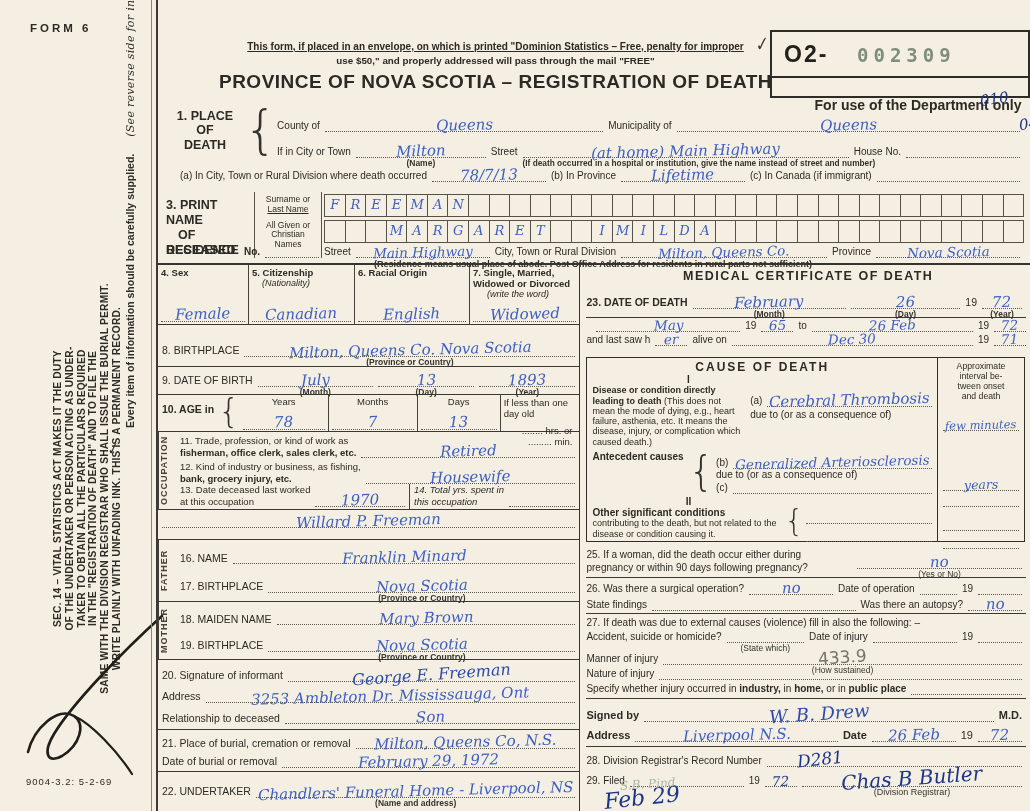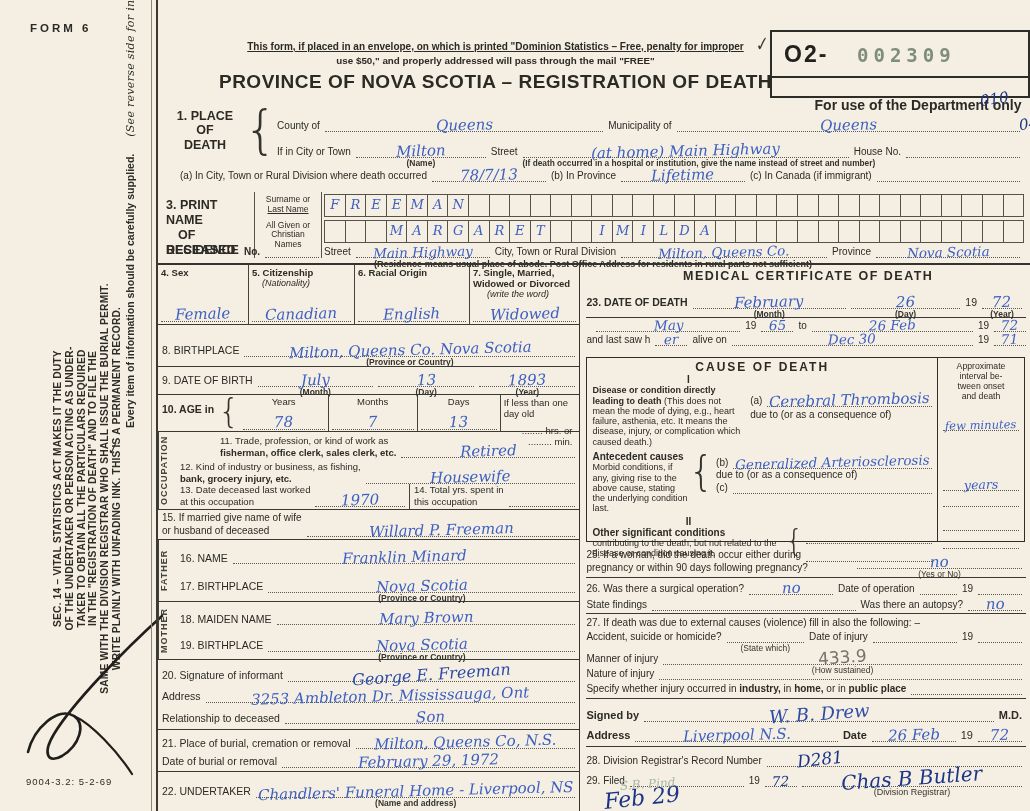--- a/index.html
+++ b/index.html
@@ -348,43 +348,42 @@
           <div style="flex:1;border-left:1px solid #44423b;padding:2px 3px;">
             <div class="t95">If less than one day old</div>
             <div class="t95" style="margin-top:6px;text-align:right;">........ hrs. or ......... min.</div>
           </div>
         </div>
 
         <div class="lrow" style="height:78px;padding:0;display:flex;">
           <div class="vlab">OCCUPATION</div>
           <div style="flex:1;min-width:0;display:flex;flex-direction:column;">
             <div class="fr t95" style="height:26px;padding:0 4px;">
-              <span class="pl" style="line-height:1.2;margin-left:40px;"><span>11. Trade, profession, or kind of work as</span><br><span class="b">fisherman, office clerk, sales clerk, etc.</span></span>
+              <span class="pl" style="line-height:1.2;"><span>11. Trade, profession, or kind of work as</span><br><span class="b">fisherman, office clerk, sales clerk, etc.</span></span>
               <span class="fill"><span class="hw big">Retired</span></span>
             </div>
             <div class="fr t95" style="height:26px;padding:0 4px;">
               <span class="pl" style="line-height:1.2;"><span>12. Kind of industry or business, as fishing,</span><br><span class="b">bank, grocery injury, etc.</span></span>
               <span class="fill"><span class="hw big">Housewife</span></span>
             </div>
             <div style="flex:1;display:flex;">
               <div class="fr t95" style="flex:0 0 225px;border-right:1px solid #44423b;padding:0 4px 2px;">
                 <span class="pl" style="line-height:1.2;"><span>13. Date deceased last worked</span><br><span>at this occupation</span></span>
                 <span class="fill"><span class="hw big">1970</span></span>
               </div>
-              <div class="fr t95" style="flex:1;padding:0 4px 2px;">
+              <div class="fr t95" style="flex:1;padding:0 4px 2px;font-style:italic;">
                 <span class="pl" style="line-height:1.2;"><span>14. Total yrs. spent in</span><br><span>this occupation</span></span>
                 <span class="fill"></span>
               </div>
             </div>
           </div>
         </div>
 
         <div class="lrow" style="height:30px;">
           <div class="fr t95">
-            <span class="pl" style="line-height:1.25;font-size:10px;"><span>15. If married give name of wife</span><br><span>or husband of deceased</span></span>
             <span class="fill"><span class="hw big">Willard  P.  Freeman</span></span>
           </div>
         </div>
 
         <div class="lrow" style="height:62px;padding:0;display:flex;">
           <div class="vlab">FATHER</div>
           <div style="flex:1;min-width:0;padding:2px 4px;display:flex;flex-direction:column;justify-content:space-around;">
             <div class="fr t105">
               <span class="pl nw">16. NAME</span>
               <span class="fill"><span class="hw big">Franklin   Minard</span></span>
@@ -517,21 +516,21 @@
               <div class="desc"><span class="dl">Disease or condition directly leading to death</span><span> (This does not mean the mode of dying, e.g., heart failure, asthenia, etc. It means the disease, injury, or complication which caused death.)</span></div>
               <div class="entry" style="padding-left:6px;">
                 <div class="fr t10" style="height:22px;">
                   <span class="pl">(a)</span>
                   <span class="fill"><span class="hw big">Cerebral Thrombosis</span></span>
                 </div>
                 <div class="t10" style="margin-top:2px;">due to (or as a consequence of)</div>
               </div>
             </div>
             <div style="display:flex;margin-top:4px;">
-              <div class="desc"><span class="dl" style="font-size:10px;">Antecedent causes</span><br><span>Morbid conditions, if any, giving rise to the above cause, stating the underlying condition last.</span></div>
+              <div class="desc"><span class="dl" style="font-size:10px;">Antecedent causes</span><br></div>
               <span class="brace" style="font-size:40px;flex:0 0 12px;margin-top:2px;">{</span>
               <div class="entry" style="padding-left:2px;">
                 <div class="fr t10" style="height:18px;">
                   <span class="pl">(b)</span>
                   <span class="fill"><span class="hw">Generalized Arteriosclerosis</span></span>
                 </div>
                 <div class="t10">due to (or as a consequence of)</div>
                 <div class="fr t10" style="height:14px;">
                   <span class="pl">(c)</span>
                   <span class="fill"></span>

